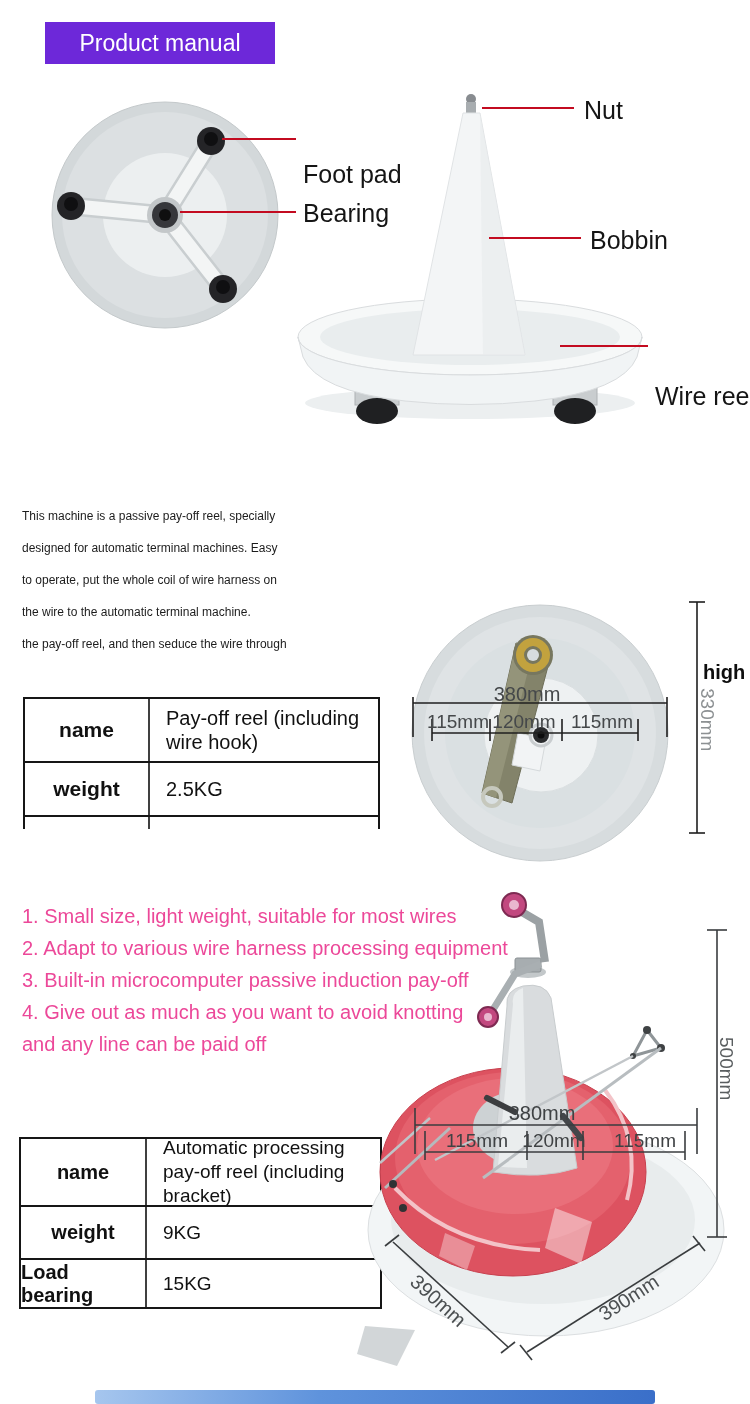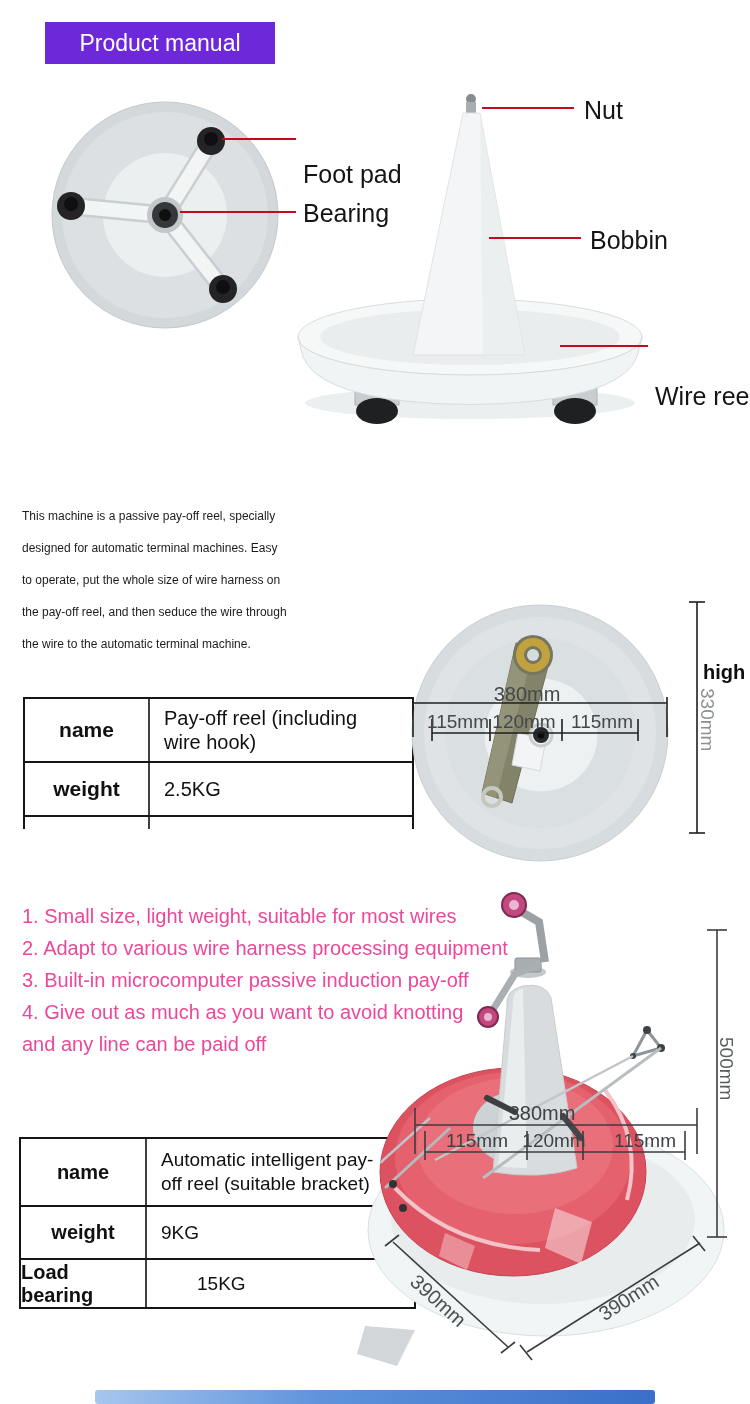--- a/index.html
+++ b/index.html
@@ -15,23 +15,23 @@
   .callout{font-size:25px;color:#151515;white-space:nowrap;}
   .leader{height:2px;background:#c30b20;}
 
   
   .para-line{font-size:12px;line-height:32px;color:#1c1c1c;white-space:nowrap;}
   .feat-line{font-size:20px;line-height:32px;color:#ec4899;white-space:nowrap;}
 
   
   .spec-table{border-top:2px solid #161616;border-left:2px solid #161616;border-right:2px solid #161616;background:#fff;}
   .spec-row{display:flex;border-bottom:2px solid #161616;}
-  .spec-row.no-bb{border-bottom:none;gap:36px;}
+  .spec-row.no-bb{border-bottom:none;}
   .spec-label{display:flex;align-items:center;justify-content:center;font-weight:bold;border-right:2px solid #404040;}
-  .spec-value{display:flex;align-items:center;padding-left:14px;}
+  .spec-value{display:flex;align-items:center;padding-left:4px;margin-left:12px;}
   .t1 .spec-label{width:123px;font-size:21px;}
   .t1 .spec-value{width:212px;font-size:20px;line-height:24px;}
   .t2 .spec-label{width:124px;font-size:20px;}
   .t2 .spec-value{width:217px;font-size:19px;line-height:24px;}
   .kg{font-size:25px;}
 
   
   .dim{font-size:19px;color:#45484a;white-space:nowrap;}
   .dim-c{transform:translate(-50%,-50%);}
   .rot90{transform:rotate(90deg);transform-origin:0 0;color:#8d9193;}
@@ -103,23 +103,23 @@
   <div class="abs leader" style="left:482px;top:107px;width:92px;"></div>
   <div class="abs callout" style="left:584px;top:96px;">Nut</div>
   <div class="abs leader" style="left:489px;top:237px;width:92px;"></div>
   <div class="abs callout" style="left:590px;top:226px;">Bobbin</div>
   <div class="abs leader" style="left:560px;top:345px;width:88px;"></div>
   <div class="abs callout" style="left:655px;top:334px;margin-top:48px;">Wire reel</div>
 
   <div class="abs" style="left:22px;top:500px;">
     <div class="para-line">This machine is a passive pay-off reel, specially</div>
     <div class="para-line">designed for automatic terminal machines. Easy</div>
-    <div class="para-line">to operate, put the whole size of wire harness on</div>
+    <div class="para-line">to operate, put the whole coil of wire harness on</div>
+    <div class="para-line">the wire to the automatic terminal machine.</div>
     <div class="para-line">the pay-off reel, and then seduce the wire through</div>
-    <div class="para-line">the wire to the automatic terminal machine.</div>
   </div>
 
   <div class="abs spec-table t1" style="left:23px;top:697px;">
     <div class="spec-row" style="height:62px;">
       <div class="spec-label">name</div>
       <div class="spec-value">Pay-off reel (including wire hook)</div>
     </div>
     <div class="spec-row" style="height:52px;">
       <div class="spec-label">weight</div>
       <div class="spec-value kg">2.5KG</div>
@@ -174,21 +174,21 @@
     <div class="feat-line">1. Small size, light weight, suitable for most wires</div>
     <div class="feat-line">2. Adapt to various wire harness processing equipment</div>
     <div class="feat-line">3. Built-in microcomputer passive induction pay-off</div>
     <div class="feat-line">4. Give out as much as you want to avoid knotting</div>
     <div class="feat-line">and any line can be paid off</div>
   </div>
 
   <div class="abs spec-table t2" style="left:19px;top:1137px;border-bottom:2px solid #161616;">
     <div class="spec-row" style="height:66px;">
       <div class="spec-label">name</div>
-      <div class="spec-value">Automatic intelligent pay-off reel (suitable bracket)</div>
+      <div class="spec-value">Automatic processing pay-off reel (including bracket)</div>
     </div>
     <div class="spec-row" style="height:51px;">
       <div class="spec-label">weight</div>
       <div class="spec-value kg">9KG</div>
     </div>
     <div class="spec-row no-bb" style="height:47px;">
       <div class="spec-label">Load bearing</div>
       <div class="spec-value kg">15KG</div>
     </div>
   </div>

